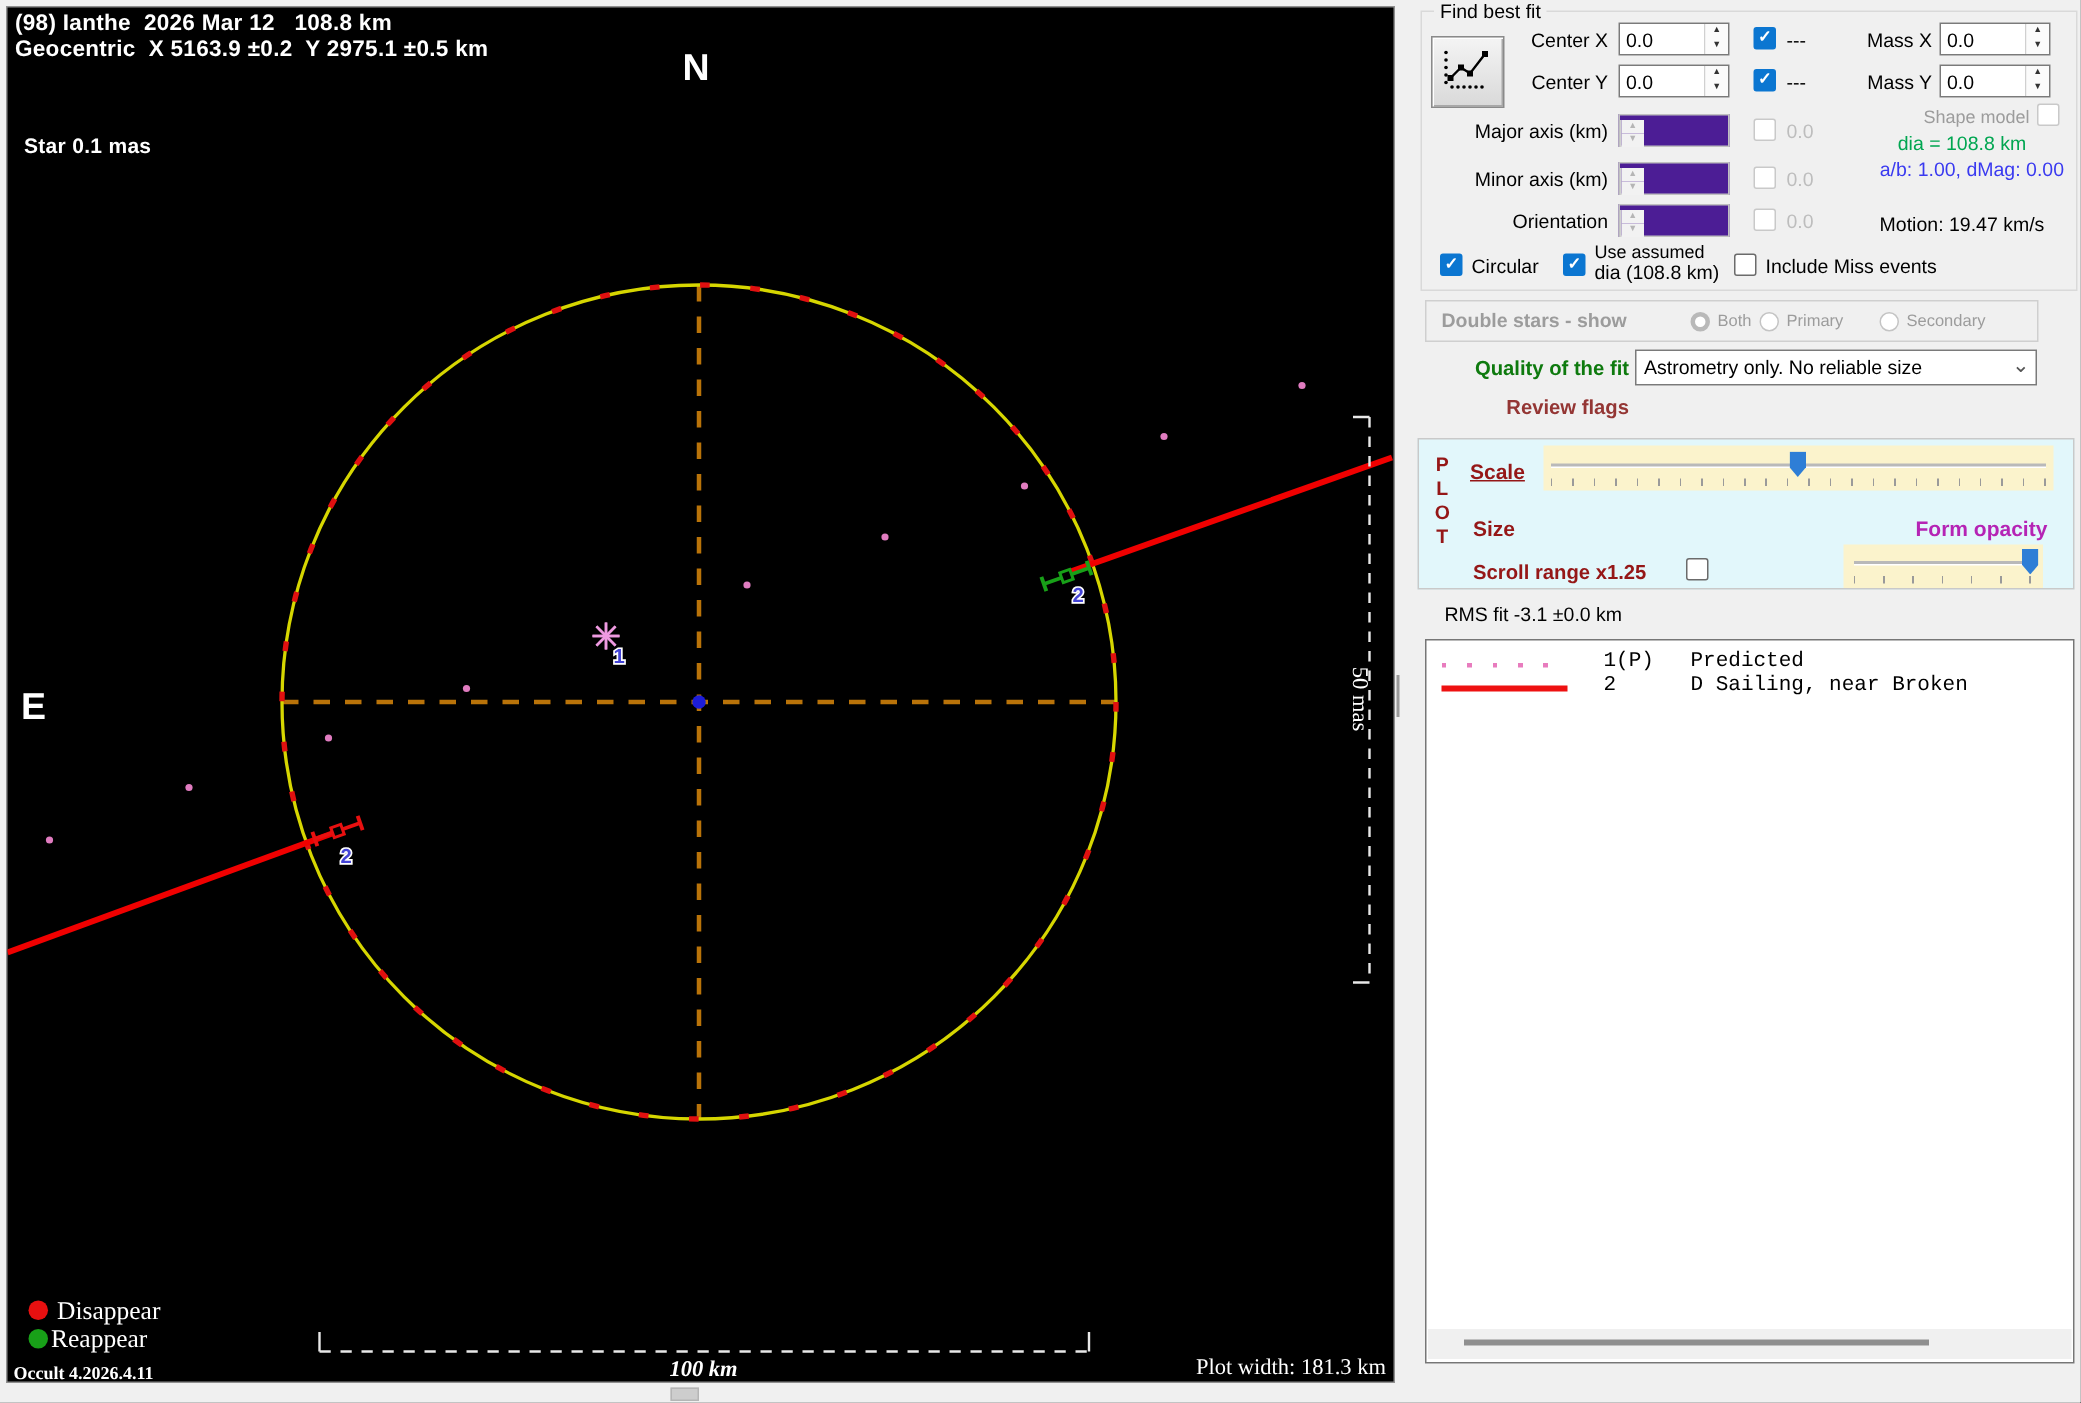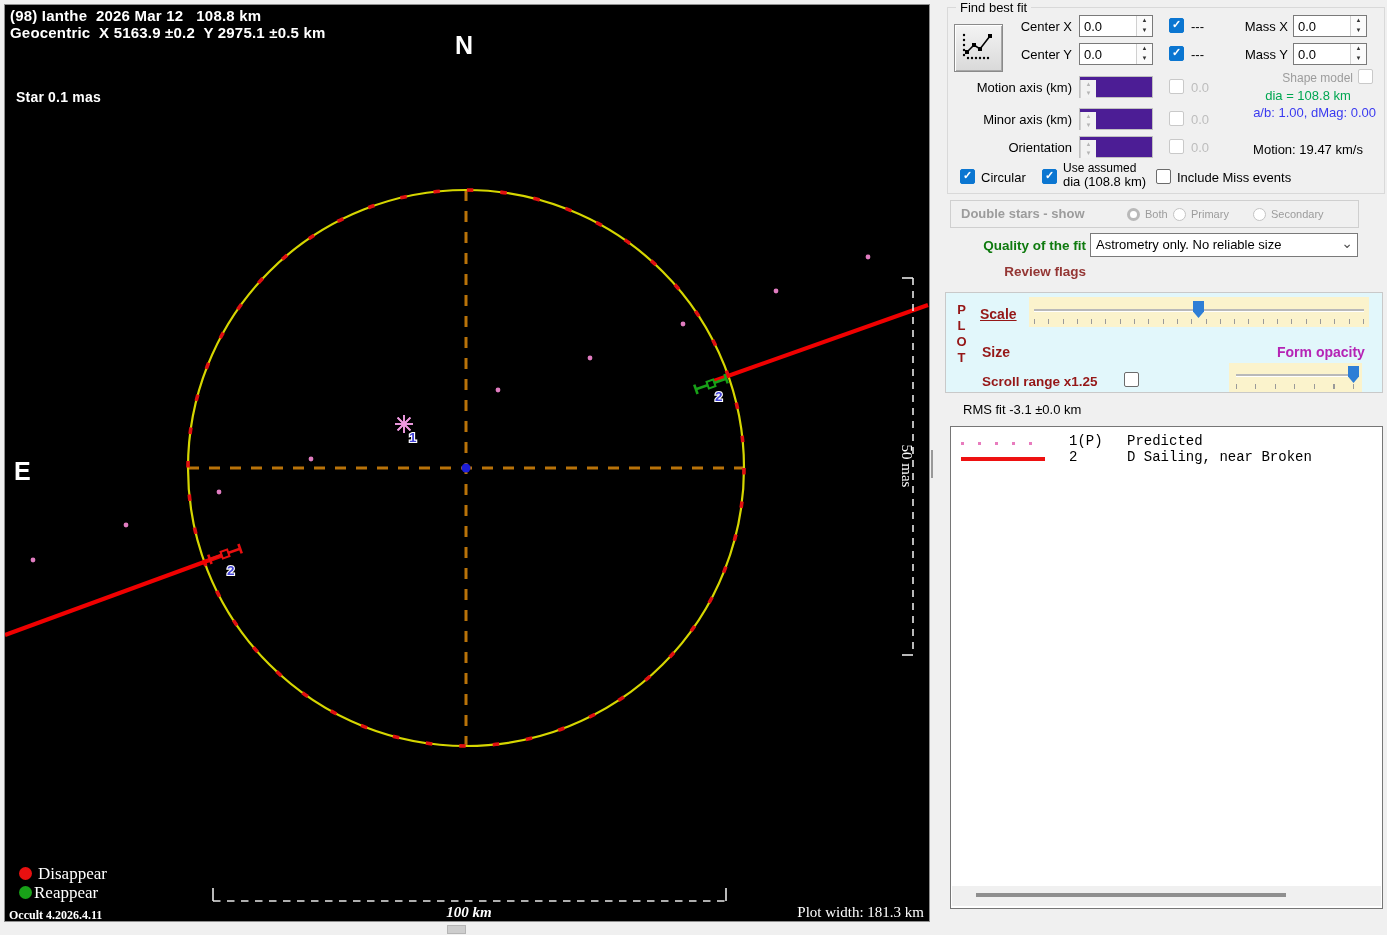--- a/index.html
+++ b/index.html
@@ -203,21 +203,21 @@
       <div class="val">0.0</div>
       <div class="btns">
           <div>▲</div>
           <div>▼</div>
         </div>
     </div>
 
     <div class="lbl r gray" style="left:295px;top:63px;width:110px;font-size:12px;">Shape model</div>
     <div class="cb dis" style="left:410px;top:61px;"></div>
 
-    <div class="lbl r" style="left:18px;top:72px;width:106px;">Motion axis (km)</div>
+    <div class="lbl r" style="left:18px;top:72px;width:106px;">Major axis (km)</div>
     <div class="spin dis" style="left:131px;top:68px;width:74px;">
       <div class="val">108.8</div>
       <div class="btns">
           <div>▲</div>
           <div>▼</div>
         </div>
     </div>
     <div class="cb dis" style="left:221px;top:71px;"></div>
     <div class="lbl lightgray" style="left:243px;top:72px;">0.0</div>
     <div class="lbl c green" style="left:300px;top:80px;width:120px;">dia = 108.8 km</div>

